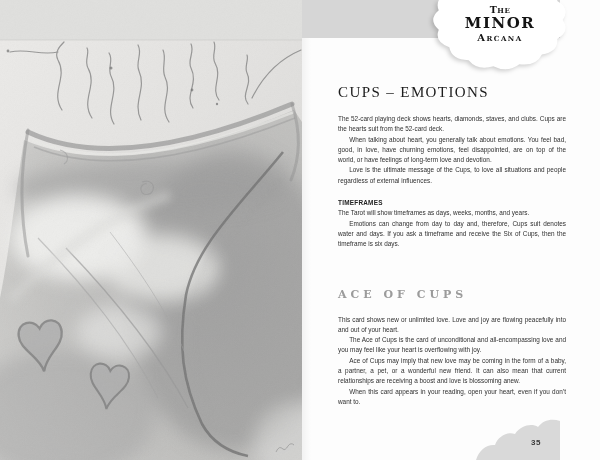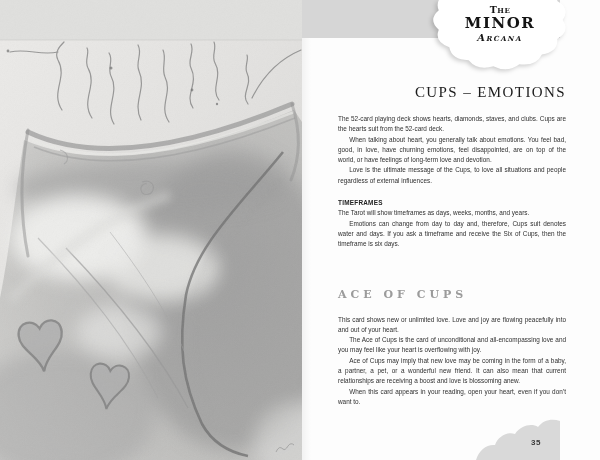--- a/index.html
+++ b/index.html
@@ -21,27 +21,27 @@
   }
   .header-strip{position:absolute;left:0;top:0;width:100%;height:38px;background:#d6d6d6;}
 
   
   .badge{position:absolute;left:123px;top:0;width:150px;height:75px;}
   .badge .seal-svg{position:absolute;left:0;top:0;filter:drop-shadow(-2px 2px 2px rgba(0,0,0,0.18));}
   .badge-text{position:absolute;top:5px;left:0;width:150px;text-align:center;
     font-family:"DejaVu Serif",serif;color:#141414;line-height:1.05;}
   .badge-the{font-size:9.5px;font-weight:bold;font-variant:small-caps;letter-spacing:0.5px;}
   .badge-minor{font-size:15px;font-weight:bold;letter-spacing:1.5px;margin-top:1px;text-align:center;}
-  .badge-arcana{font-size:10px;font-weight:bold;font-variant:small-caps;letter-spacing:1.5px;margin-top:1px;font-style:italic;}
+  .badge-arcana{font-size:10px;font-weight:bold;font-variant:small-caps;letter-spacing:1.5px;margin-top:1px;}
 
   
   .content{position:absolute;left:36px;top:84px;width:228px;color:#2e2e2e;}
   .chapter-title{
     margin:0 0 13px;font-family:"Liberation Serif",serif;font-weight:normal;
-    font-size:15px;letter-spacing:1.4px;text-align:right;color:#1c1c1c;white-space:nowrap;
+    font-size:15px;letter-spacing:1.4px;text-align:left;color:#1c1c1c;white-space:nowrap;
   }
   .body{
     width:285px;transform:scaleX(0.8);transform-origin:0 0;
     font-size:8px;line-height:10.3px;text-align:justify;margin:0;color:#2e2e2e;
   }
   .indent{text-indent:14px;}
   .subhead{
     width:285px;transform:scaleX(0.8);transform-origin:0 0;
     font-size:8px;line-height:10.3px;font-weight:bold;letter-spacing:0.3px;
     margin:12px 0 0;text-align:left;color:#222;

